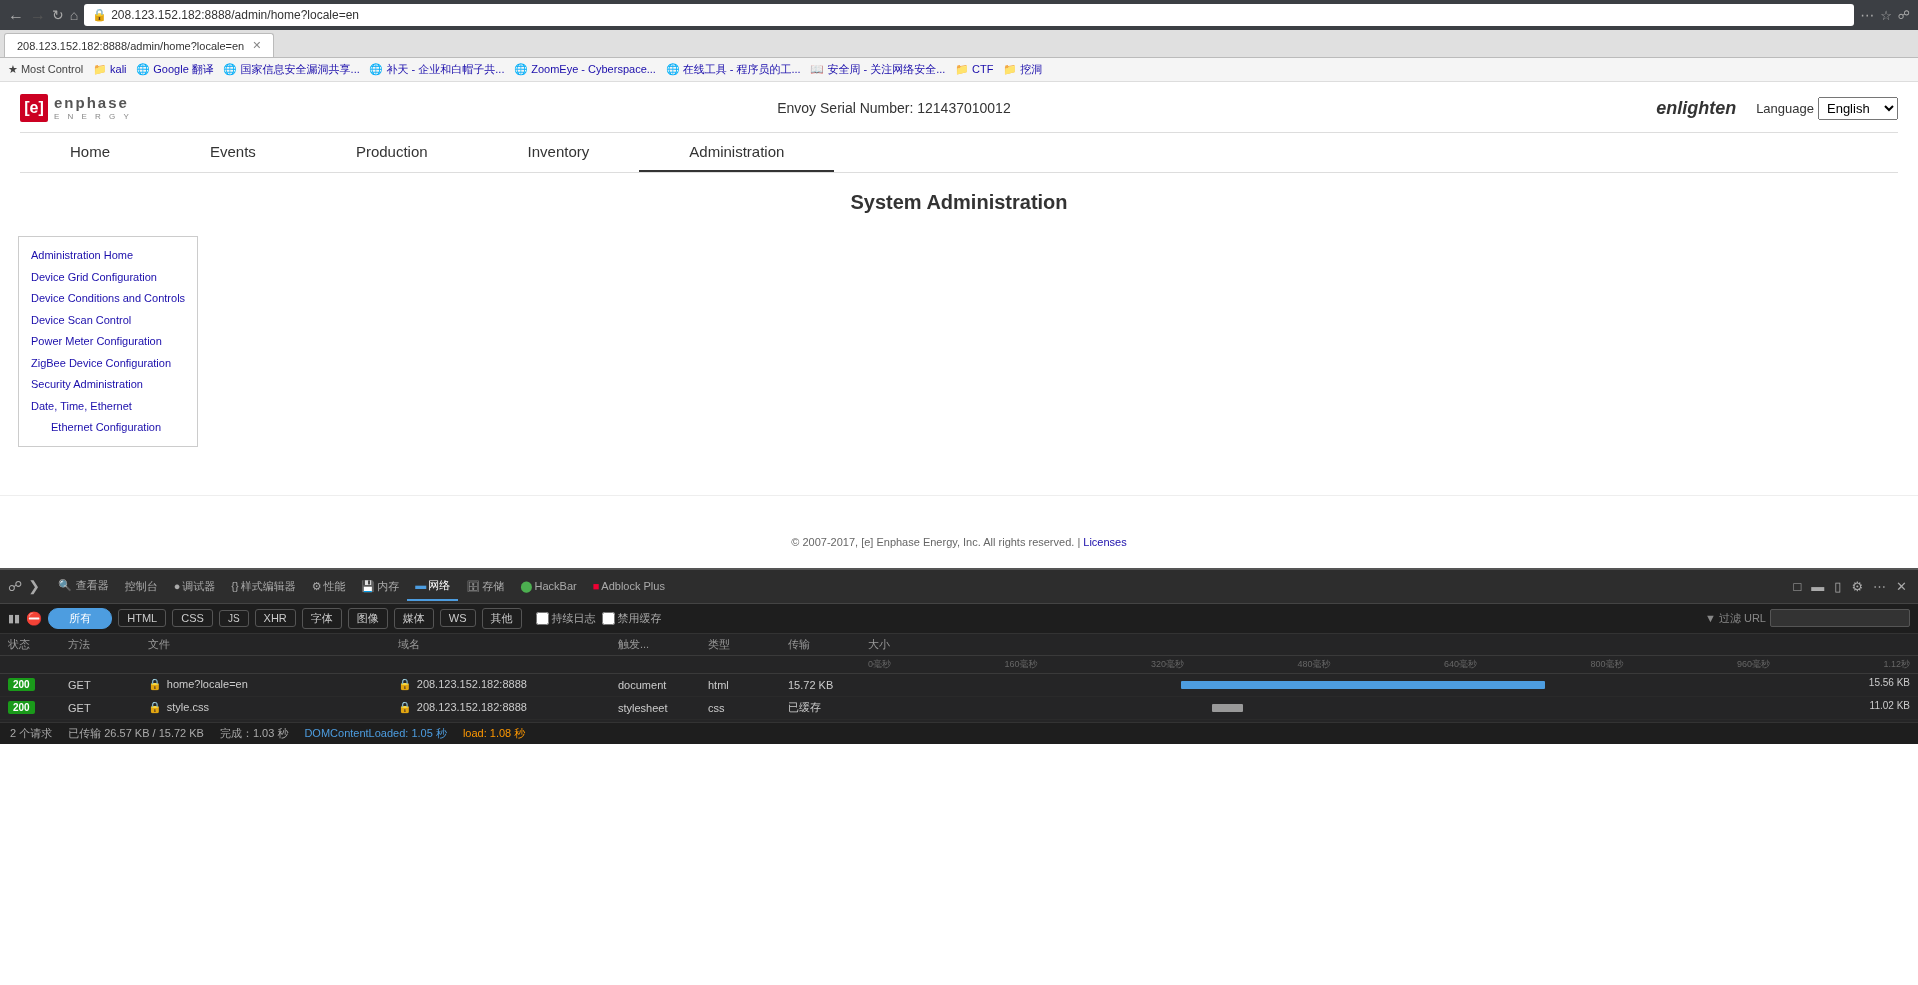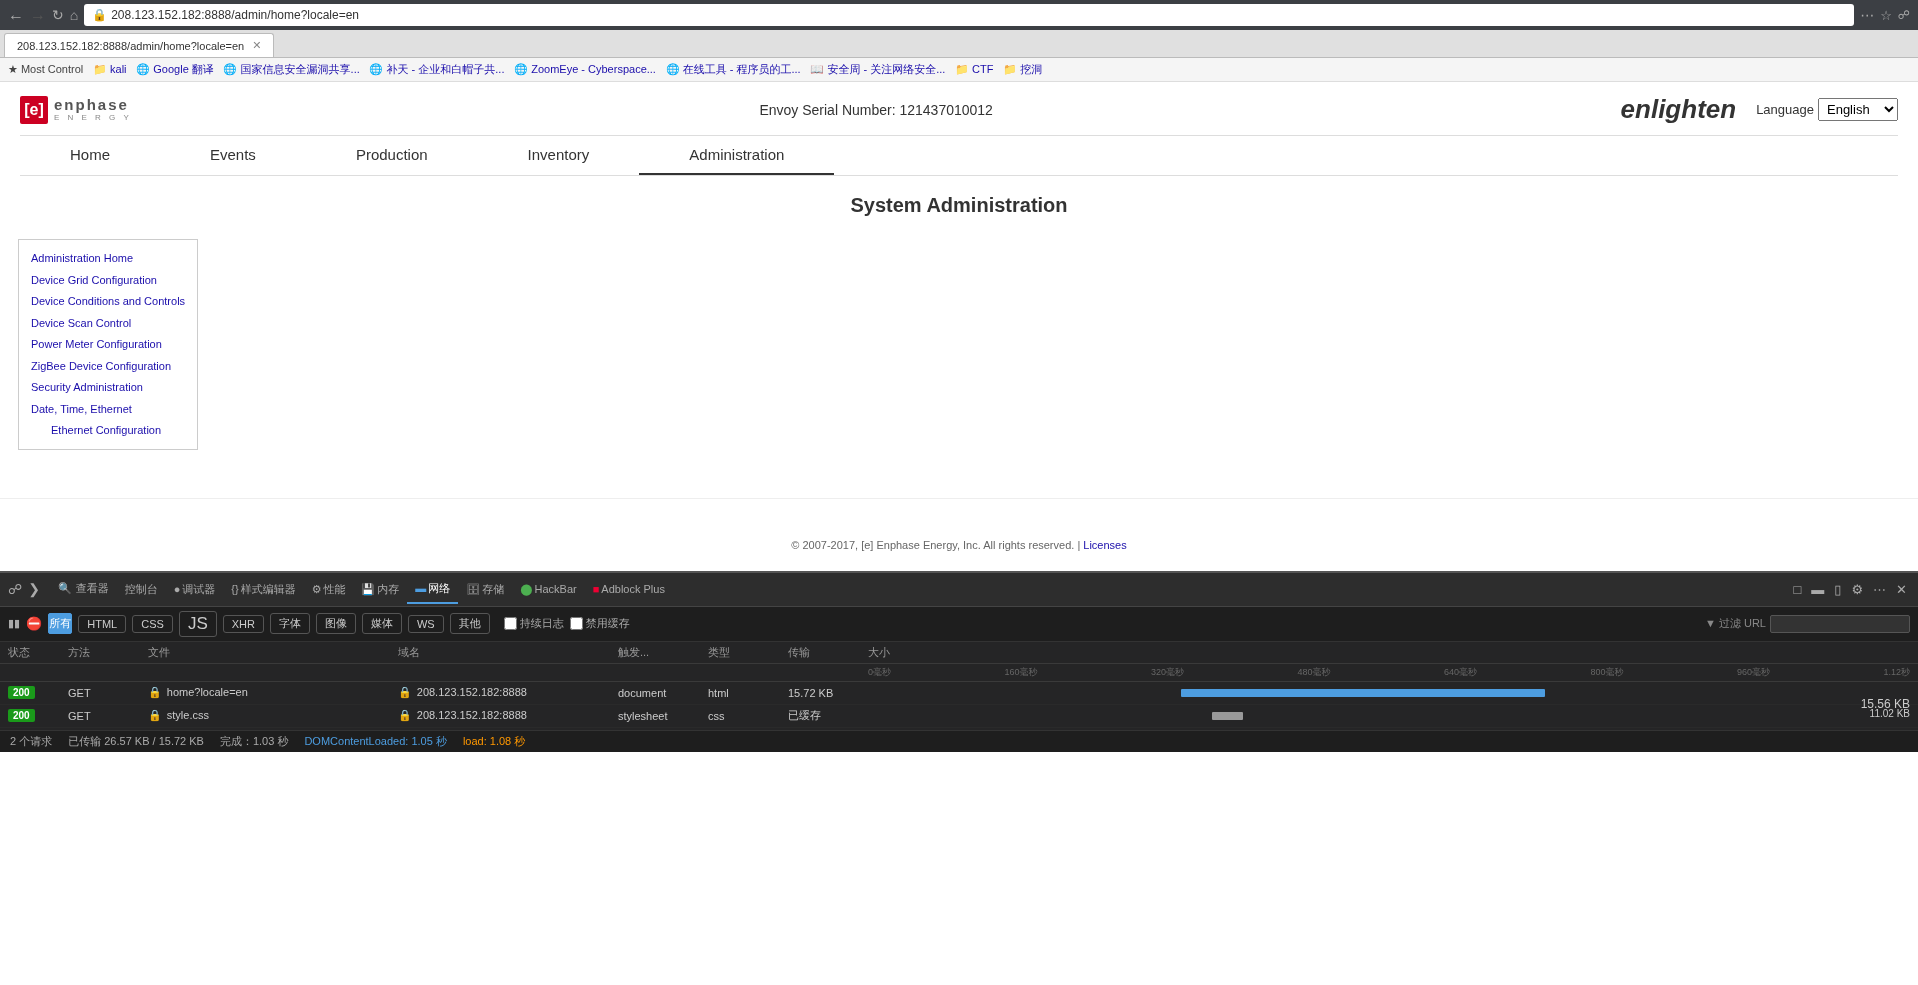--- a/index.html
+++ b/index.html
@@ -48,21 +48,21 @@
     <div style="display:flex; align-items:center; justify-content:space-between; margin-bottom:10px;">
       <div style="display:flex; align-items:center; gap:6px;">
         <div style="background:#cc0022; color:#fff; font-weight:bold; font-size:16px; width:28px; height:28px; display:flex; align-items:center; justify-content:center; border-radius:2px;">[e]</div>
         <div>
           <div style="font-size:15px; font-weight:bold; color:#555; letter-spacing:2px; line-height:1.1;">enphase</div>
           <div style="font-size:8px; letter-spacing:3px; color:#888; text-transform:uppercase;">E N E R G Y</div>
         </div>
       </div>
       <div style="font-size:14px; color:#333; text-align:center;">Envoy Serial Number: 121437010012</div>
       <div style="display:flex; align-items:center; gap:20px;">
-        <a style="color:#333; font-size:26px; font-weight:bold; text-decoration:none; font-style:italic;">enlighten</a>
+        <a style="color:#333; font-size:18px; font-weight:bold; text-decoration:none; font-style:italic;">enlighten</a>
         <div style="display:flex; align-items:center; gap:4px; font-size:13px;">
           <span>Language</span>
           <select style="font-size:13px; padding:2px 4px;">
             <option>English</option>
             <option>Français</option>
             <option>Español</option>
             <option>Deutsch</option>
           </select>
         </div>
       </div>
@@ -153,24 +153,24 @@
       <span style="cursor:pointer; padding:0 3px;">▯</span>
       <span style="cursor:pointer; padding:0 3px;">⚙</span>
       <span style="cursor:pointer; padding:0 3px;">⋯</span>
       <span style="cursor:pointer; padding:0 3px; color:#aaa;">✕</span>
     </div>
   </div>
 
   <div style="background:#1e1e1e; display:flex; align-items:center; gap:6px; padding:4px 8px; border-bottom:1px solid #333; font-size:11px; flex-wrap:wrap;">
     <span style="color:#aaa; cursor:pointer;">▮▮</span>
     <span style="color:#aaa; cursor:pointer; font-size:13px;">⛔</span>
-    <button style="padding:2px 0; border-radius:2px; cursor:pointer; border:1px solid #4d9de0; color:#fff; background:#4d9de0; font-size:11px;">所有</button>
+    <button style="padding:2px 20px; border-radius:10px; cursor:pointer; border:1px solid #4d9de0; color:#fff; background:#4d9de0; font-size:11px;">所有</button>
     <button style="padding:2px 8px; border-radius:3px; cursor:pointer; border:1px solid #555; color:#ccc; background:transparent; font-size:11px;">HTML</button>
     <button style="padding:2px 8px; border-radius:3px; cursor:pointer; border:1px solid #555; color:#ccc; background:transparent; font-size:11px;">CSS</button>
-    <button style="padding:2px 8px; border-radius:3px; cursor:pointer; border:1px solid #555; color:#ccc; background:transparent; font-size:17px;">JS</button>
+    <button style="padding:2px 8px; border-radius:3px; cursor:pointer; border:1px solid #555; color:#ccc; background:transparent; font-size:10px;">JS</button>
     <button style="padding:2px 8px; border-radius:3px; cursor:pointer; border:1px solid #555; color:#ccc; background:transparent; font-size:11px;">XHR</button>
     <button style="padding:2px 8px; border-radius:3px; cursor:pointer; border:1px solid #555; color:#ccc; background:transparent; font-size:11px;">字体</button>
     <button style="padding:2px 8px; border-radius:3px; cursor:pointer; border:1px solid #555; color:#ccc; background:transparent; font-size:11px;">图像</button>
     <button style="padding:2px 8px; border-radius:3px; cursor:pointer; border:1px solid #555; color:#ccc; background:transparent; font-size:11px;">媒体</button>
     <button style="padding:2px 8px; border-radius:3px; cursor:pointer; border:1px solid #555; color:#ccc; background:transparent; font-size:11px;">WS</button>
     <button style="padding:2px 8px; border-radius:3px; cursor:pointer; border:1px solid #555; color:#ccc; background:transparent; font-size:11px;">其他</button>
     <label style="display:flex; align-items:center; gap:3px; color:#aaa; cursor:pointer; margin-left:8px;">
       <input type="checkbox" style=""> 持续日志
     </label>
     <label style="display:flex; align-items:center; gap:3px; color:#aaa; cursor:pointer;">
@@ -219,21 +219,21 @@
     <span style="color:#ccc; white-space:nowrap; overflow:hidden; text-overflow:ellipsis;">
       <span style="color:#888; margin-right:2px;">🔒</span> home?locale=en
     </span>
     <span style="color:#ccc;">
       <span style="color:#888; margin-right:2px;">🔒</span> 208.123.152.182:8888
     </span>
     <span style="color:#ccc;">document</span>
     <span style="color:#ccc;">html</span>
     <span style="color:#ccc;">15.72 KB</span>
     <div style="position:relative; height:16px;">
-      <span style="color:#ccc; font-size:12px; position:absolute; right:0; top:12px;">15.56 KB</span>
+      <span style="color:#ccc; font-size:10px; position:absolute; right:0; top:0;">15.56 KB</span>
       <div style="position:absolute; height:8px; top:4px; left:30%; width:35%; background:#4d9de0; border-radius:1px;"></div>
     </div>
   </div>
 
   <div style="display:grid; grid-template-columns:60px 80px 250px 220px 90px 80px 80px 1fr; font-size:11px; padding:3px 8px; border-bottom:1px solid #2a2a2a; align-items:center; cursor:pointer;">
     <span style="background:#1a9a1a; color:#fff; padding:1px 5px; border-radius:2px; font-size:10px; font-weight:bold; display:inline-block; width:fit-content;">200</span>
     <span style="color:#ccc;">GET</span>
     <span style="color:#ccc; white-space:nowrap; overflow:hidden; text-overflow:ellipsis;">
       <span style="color:#888; margin-right:2px;">🔒</span> style.css
     </span>

